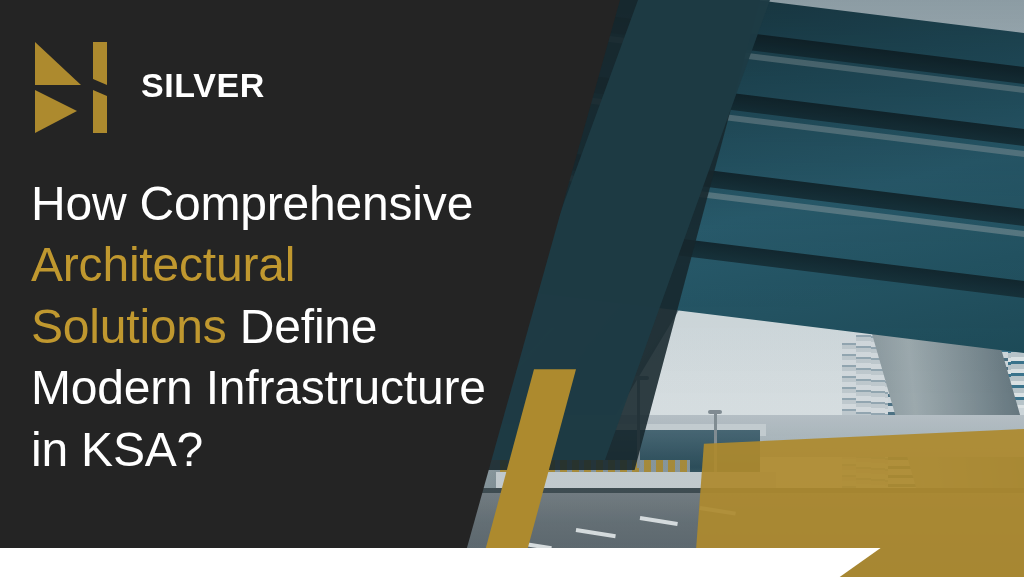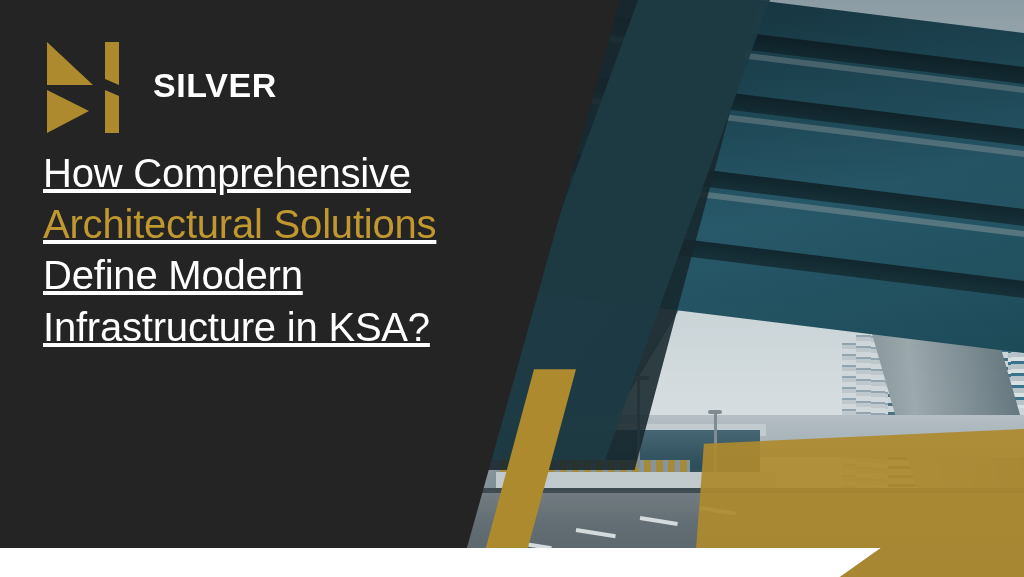--- a/index.html
+++ b/index.html
@@ -188,46 +188,45 @@
 
   
   .white-strip {
     position:absolute; left:0; bottom:0; width:1024px; height:29px;
     background:#ffffff;
     clip-path:polygon(0 0, 86% 0, 82% 100%, 0 100%);
   }
 
   
   .content {
-    position:absolute; left:16px; top:0; width:520px; height:508px;
+    position:absolute; left:4px; top:0; width:520px; height:508px;
     padding:36px 0 0 27px;
   }
 
   
   .logo { display:flex; align-items:center; gap:0; height:100px; }
   .logo-mark { width:92px; height:100px; position:relative; flex:0 0 auto; }
   .logo-type {
     display:flex; flex-direction:column; justify-content:center;
     margin-left:18px; line-height:.98;
   }
   .logo-line {
     color:#ffffff; font-weight:700; font-size:34px;
     letter-spacing:.6px; font-family:"Liberation Sans", sans-serif;
   }
 
   
   .headline {
-    margin-top:12px;
-    font-size:40px;
+    margin-top:37px;
+    font-size:48px;
     line-height:1.28;
     font-weight:400;
     color:#ffffff;
     letter-spacing:-.2px;
     max-width:470px;
-    text-decoration:underline;
   }
   .hl-accent { color:#c0982f; }
 </style>
 </head>
 <body>
 
 <div id="banner">
 
   <div class="photo-stage">
     <div class="sky"></div>

